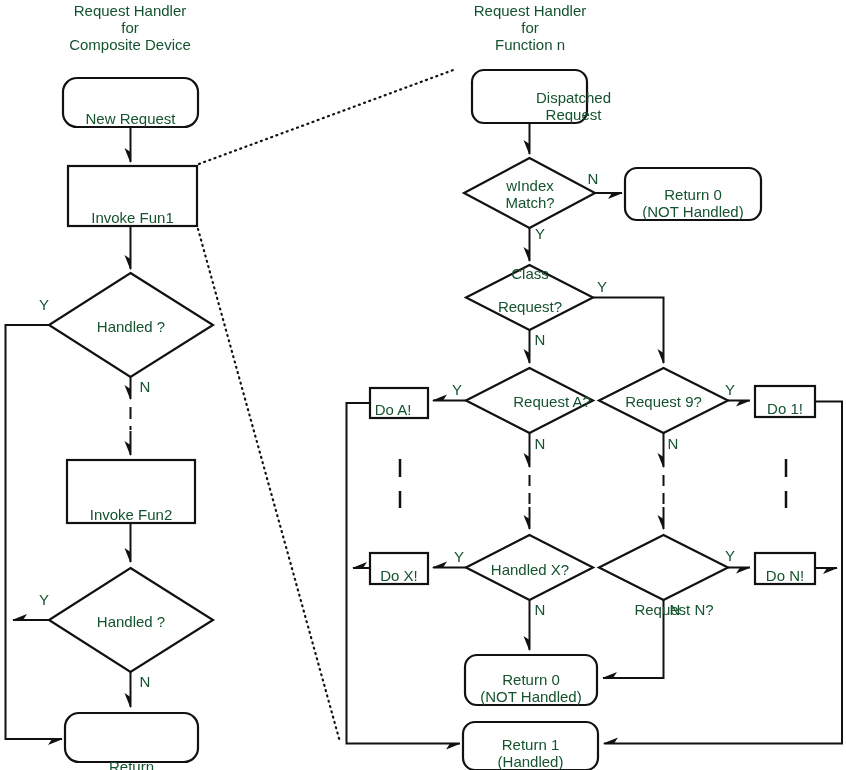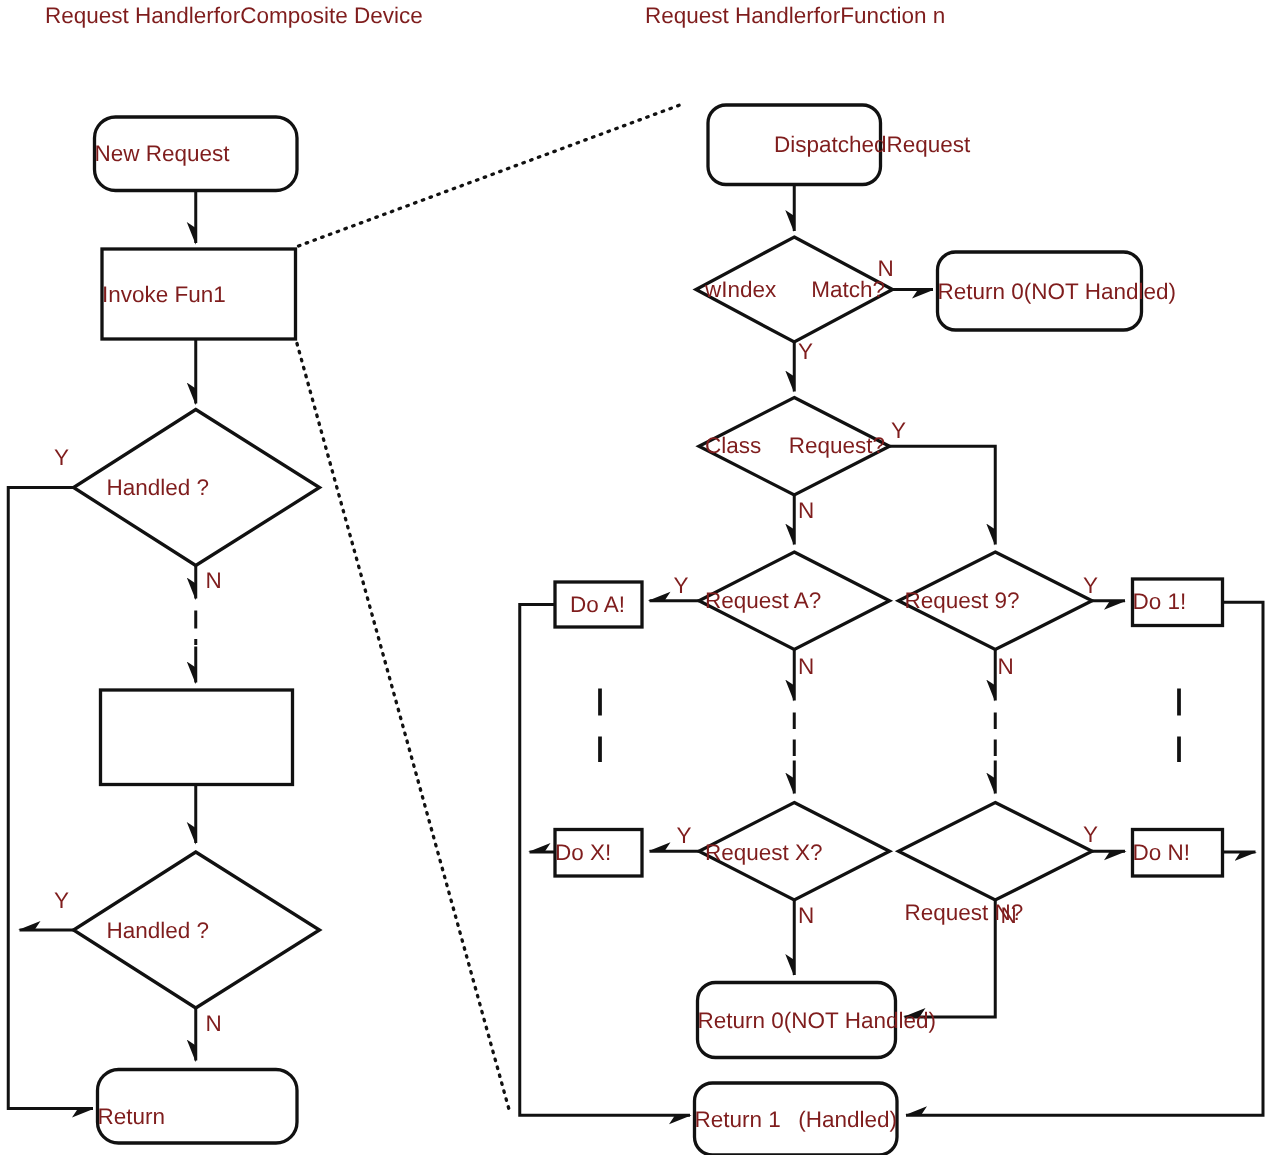--- a/index.html
+++ b/index.html
@@ -9,27 +9,27 @@
     height: 770px;
     background: #ffffff;
     font-family: "Liberation Sans", "DejaVu Sans", sans-serif;
     color: #111111;
     overflow: hidden;
   }
   #wires { position: absolute; left: 0; top: 0; }
   .lbl {
     position: absolute;
     display: flex;
-    flex-direction: row;
+    flex-direction: column;
     align-items: center;
-    justify-content: space-between;
+    justify-content: flex-end;
     text-align: center;
     font-size: 15px;
     line-height: 17px;
-    color: #7f1d1d;
+    color: #14532d;
     pointer-events: none;
     white-space: nowrap;
   }
   .title { font-size: 15px; line-height: 17px; }
   .yn { font-size: 15px; font-weight: 400; }
 </style>
 </head>
 <body>
 
 <div id="stage">
@@ -111,44 +111,45 @@
   </div>
   <div class="lbl title" style="left:430px; top:2px; width:200px;">
     <div>Request Handler</div>
     <div>for</div>
     <div>Function n</div>
   </div>
 
   <div class="lbl" style="left:63px; top:78px; width:135px; height:49px;">New Request</div>
   <div class="lbl" style="left:68px; top:166px; width:129px; height:60px;">Invoke Fun1</div>
   <div class="lbl" style="left:71px; top:315px; width:120px; height:20px;">Handled ?</div>
+  <div class="lbl" style="left:67px; top:460px; width:128px; height:63px;">Invoke Fun2</div>
   <div class="lbl" style="left:71px; top:610px; width:120px; height:20px;">Handled ?</div>
   <div class="lbl" style="left:65px; top:713px; width:133px; height:62px;">Return</div>
 
   <div class="lbl" style="left:472px; top:70px; width:115px; height:53px;padding-left:44px;">
     <div>Dispatched</div>
     <div>Request</div>
   </div>
   <div class="lbl" style="left:470px; top:175px; width:120px; height:36px;">
     <div>wIndex</div>
     <div>Match?</div>
   </div>
   <div class="lbl" style="left:625px; top:168px; width:136px; height:52px;">
     <div>Return 0</div>
     <div>(NOT Handled)</div>
   </div>
   <div class="lbl" style="left:470px; top:279px; width:120px; height:36px;gap:16px;">
     <div>Class</div>
     <div>Request?</div>
   </div>
-  <div class="lbl" style="left:470px; top:391px; width:120px; height:19px;">Request A?</div>
-  <div class="lbl" style="left:380px; top:388px; width:46px; height:30px;">Do A!</div>
+  <div class="lbl" style="left:492px; top:391px; width:120px; height:19px;">Request A?</div>
+  <div class="lbl" style="left:370px; top:388px; width:46px; height:30px;">Do A!</div>
   <div class="lbl" style="left:603px; top:391px; width:121px; height:19px;">Request 9?</div>
   <div class="lbl" style="left:755px; top:386px; width:60px; height:31px;">Do 1!</div>
-  <div class="lbl" style="left:470px; top:559px; width:120px; height:19px;">Request X?</div>
+  <div class="lbl" style="left:470px; top:559px; width:120px; height:19px;">Handled X?</div>
   <div class="lbl" style="left:370px; top:553px; width:58px; height:31px;">Do X!</div>
   <div class="lbl" style="left:603px; top:559px; width:142px; height:19px;margin-top:40px;">Request N?</div>
   <div class="lbl" style="left:755px; top:553px; width:60px; height:31px;">Do N!</div>
   <div class="lbl" style="left:465px; top:655px; width:132px; height:50px;">
     <div>Return 0</div>
     <div>(NOT Handled)</div>
   </div>
   <div class="lbl" style="left:463px; top:722px; width:135px; height:48px;">
     <div>Return 1</div>
     <div>(Handled)</div>

